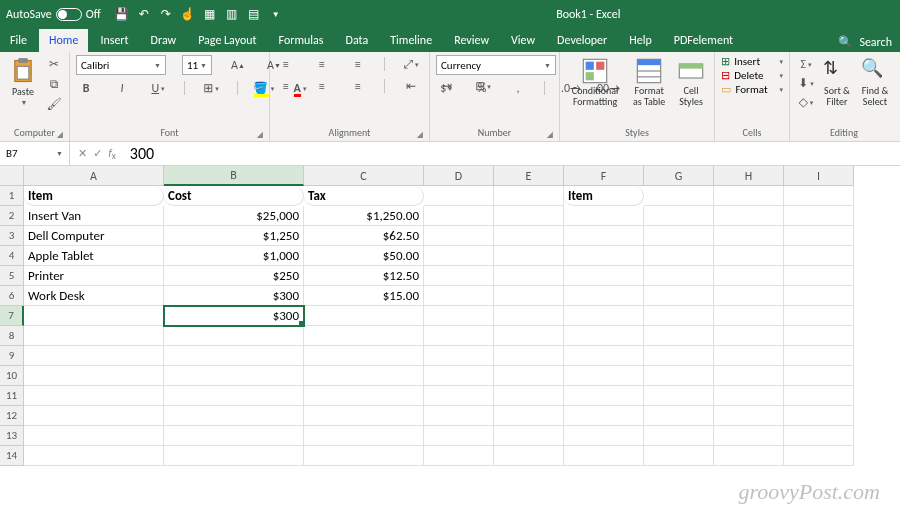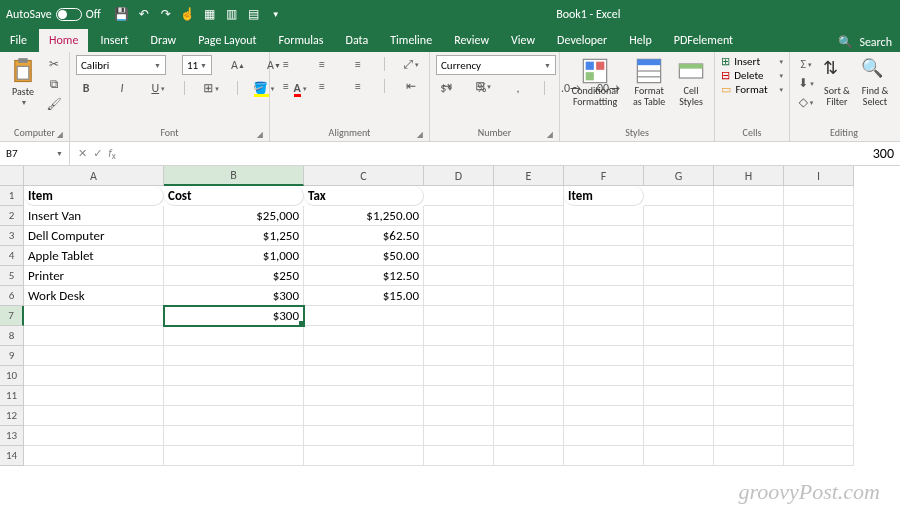--- a/index.html
+++ b/index.html
@@ -13,21 +13,21 @@
 .titlebar .toggle .dot { width: 9px; height: 9px; background: #fff; border-radius: 50%; }
 .titlebar .qat { display: flex; gap: 8px; margin-left: 8px; }
 .titlebar .qat .qicon { width: 14px; height: 14px; display: flex; align-items: center; justify-content: center; font-size: 12px; }
 .titlebar .center { flex: 1; text-align: center; }
 .titlebar .right { display: flex; align-items: center; gap: 10px; }
 .titlebar .avatar { width: 18px; height: 18px; border-radius: 50%; background: #90c695; color: #217346; font-size: 9px; display: flex; align-items: center; justify-content: center; font-weight: bold; }
 
 
 .tabs { height: 24px; background: #217346; display: flex; align-items: flex-end; padding: 0 0; gap: 2px; }
 .tab { padding: 4px 10px 5px 10px; color: #fff; font-size: 12px; cursor: pointer; }
-.tab.active { background: #f3f2f1; color: #be185d; }
+.tab.active { background: #f3f2f1; color: #1d4ed8; }
 .tabs .spacer { flex: 1; }
 .tabs .search { color: #fff; font-size: 12px; padding: 3px 8px; display: flex; align-items: center; gap: 6px; }
 
 
 .ribbon { height: 90px; background: #f3f2f1; border-bottom: 1px solid #d4d4d4; display: flex; }
 .group { border-right: 1px solid #d4d4d4; padding: 3px 6px 2px 6px; display: flex; flex-direction: column; justify-content: space-between; }
 .group .gbody { display: flex; align-items: flex-start; gap: 4px; flex: 1; }
 .group .glabel { text-align: center; font-size: 10px; color: #666; padding-top: 1px; position: relative; }
 .group .glabel .launcher { position: absolute; right: 0; bottom: 0; font-size: 8px; color: #888; }
 .btn { display: flex; flex-direction: column; align-items: center; font-size: 10px; color: #333; padding: 2px 3px; cursor: pointer; }
@@ -39,21 +39,21 @@
 .combo { border: 1px solid #ababab; background: #fff; font-size: 11px; height: 20px; display: flex; align-items: center; padding: 0 4px; }
 .combo.font { width: 90px; }
 .combo.size { width: 30px; justify-content: center; }
 .dropdown-arrow { font-size: 7px; color: #666; margin-left: 2px; }
 
 
 .fbar { height: 24px; border-bottom: 1px solid #d4d4d4; display: flex; align-items: center; background: #fff; }
 .namebox { width: 70px; border-right: 1px solid #d4d4d4; padding: 0 6px; display: flex; align-items: center; font-size: 11px; height: 100%; justify-content: space-between; }
 .fbuttons { display: flex; gap: 6px; padding: 0 8px; align-items: center; color: #888; font-size: 11px; }
 .fbuttons span { cursor: pointer; }
-.finput { flex: 1; padding: 0 6px; font-size: 14px; text-align: right; }
+.finput { flex: 1; padding: 0 6px; font-size: 16px; }
 
 
 .grid { position: relative; }
 .colheads { display: flex; height: 20px; }
 .selall { width: 24px; background: #f0f0f0; border-right: 1px solid #ccc; border-bottom: 1px solid #ccc; }
 .colhead { background: #f0f0f0; border-right: 1px solid #ccc; border-bottom: 1px solid #ccc; font-size: 12px; color: #555; display: flex; align-items: center; justify-content: center; }
 .colhead.active { background: #d8e8d8; border-bottom: 2px solid #217346; }
 .row { display: flex; height: 20px; }
 .row.active .rowhead { background: #d8e8d8; border-right: 2px solid #217346; }
 .rowhead { width: 24px; background: #f0f0f0; border-right: 1px solid #ccc; border-bottom: 1px solid #ccc; font-size: 11px; color: #555; display: flex; align-items: center; justify-content: center; }

